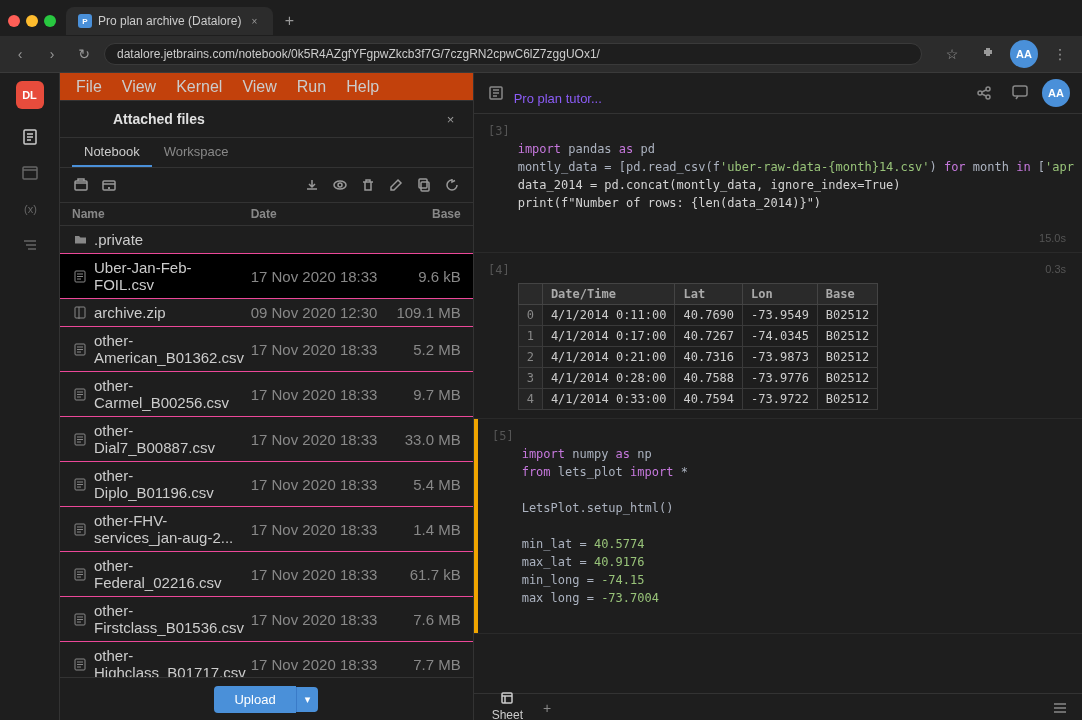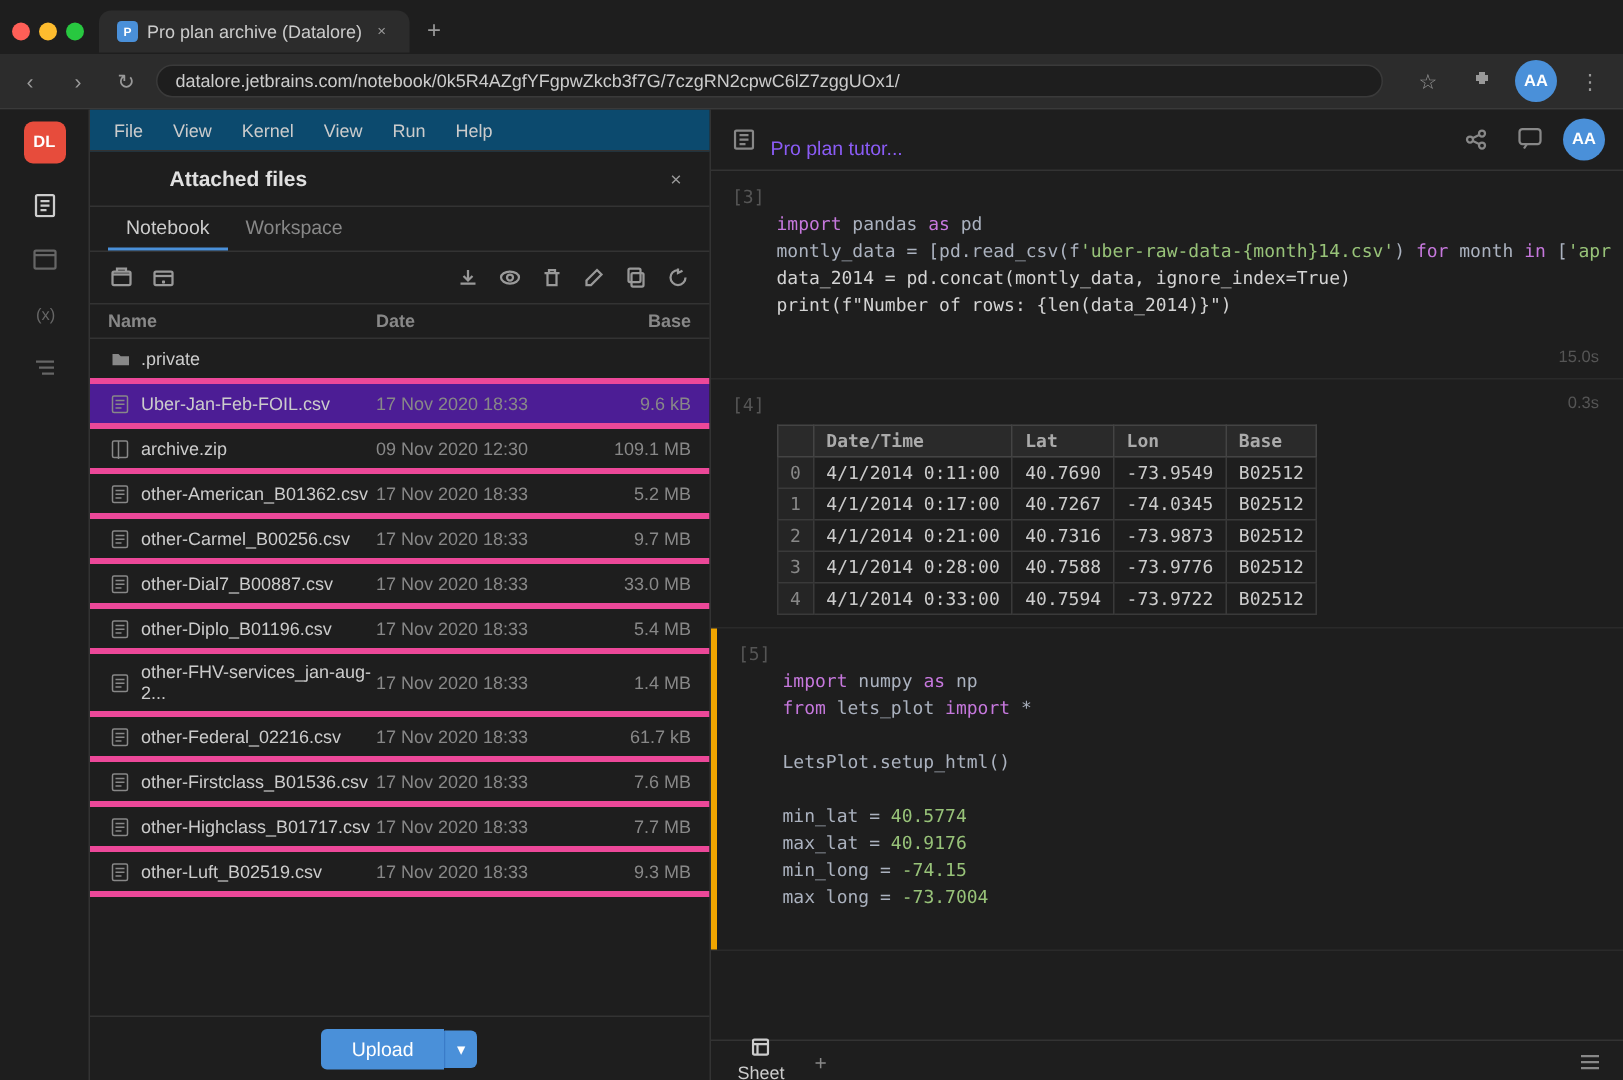--- a/index.html
+++ b/index.html
@@ -135,25 +135,25 @@
       display: flex; align-items: center; justify-content: center;
       color: white; font-weight: bold; font-size: 11px;
       margin-bottom: 8px;
     }
 
     
     .menu-bar {
       display: flex;
       align-items: center;
       padding: 2px 8px;
-      background: #0c4a6e;
+      background: #c2410c;
       border-bottom: 1px solid #333;
       height: 28px;
       gap: 4px;
-      font-size: 12px;
+      font-size: 16px;
     }
     .menu-item {
       padding: 2px 8px;
       color: #ccc;
       cursor: pointer;
       border-radius: 3px;
     }
 
     
     .panel-container {
@@ -240,24 +240,24 @@
     }
     .file-col-name { flex: 1; }
     .file-col-date { width: 140px; }
     .file-col-size { width: 70px; text-align: right; }
 
     .file-row {
       display: flex;
       align-items: center;
       padding: 5px 12px;
       cursor: pointer;
-      font-size: 12px;
-      border-bottom: 4px solid #ec4899;
-    }
-    .file-row.selected { background: #4c1d95; }
+      font-size: 15px;
+      border-bottom: 1px solid #ec4899;
+    }
+    .file-row.selected { background: #000000; }
     .file-icon {
       width: 16px; height: 16px;
       margin-right: 6px;
       color: #888;
       font-size: 11px;
       display: flex; align-items: center; justify-content: center;
     }
     .file-name { flex: 1; color: #ccc; }
     .file-date { width: 140px; color: #888; }
     .file-size { width: 70px; text-align: right; color: #888; }

